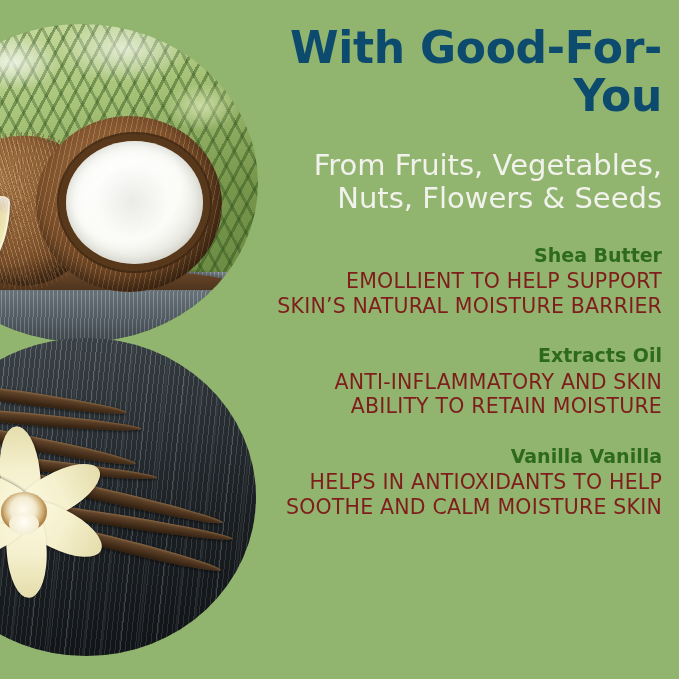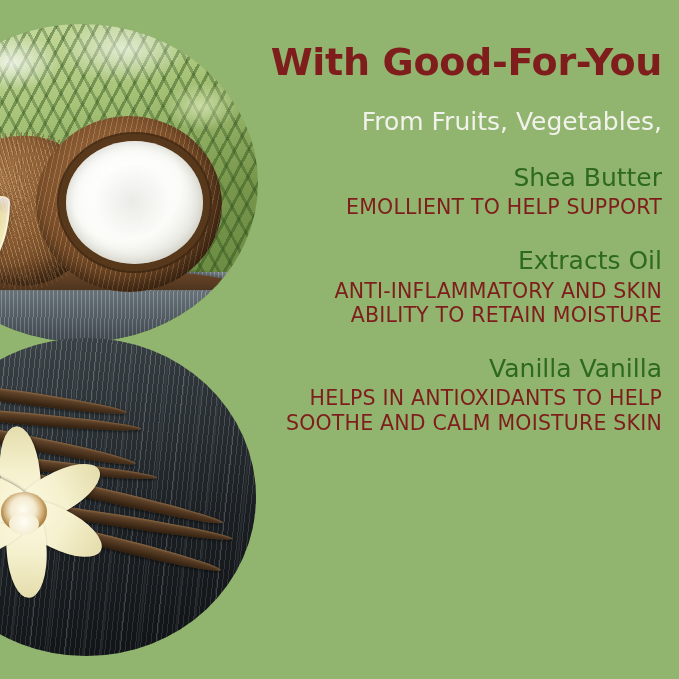--- a/index.html
+++ b/index.html
@@ -270,44 +270,44 @@
   #text-column {
     position: absolute;
     right: 17px;
     top: 0;
     width: 404px;
     height: 679px;
     text-align: right;
   }
 
   #headline {
-    margin-top: 42px;
-    font-size: 38px;
+    margin-top: 24px;
+    font-size: 44px;
     line-height: 1.08;
     font-weight: bold;
-    color: #7f1d1d;
+    color: #0c4a6e;
     letter-spacing: -0.3px;
   }
   #headline .hl-line { display: block; }
 
   #subhead {
     margin-top: 10px;
-    font-size: 25px;
+    font-size: 29px;
     line-height: 1.14;
     color: #f2f2ec;
     font-weight: normal;
   }
   #subhead .sh-line { display: block; }
 
   .ingredient {
     margin-top: 26px;
   }
   .ingredient-name {
-    font-size: 25px;
-    font-weight: normal;
+    font-size: 19px;
+    font-weight: bold;
     color: #2d6a1e;
     line-height: 1.18;
   }
   .ingredient-desc {
     margin-top: 3px;
     font-size: 20.5px;
     line-height: 1.2;
     color: #7f1d1d;
     letter-spacing: 0.2px;
   }
@@ -352,26 +352,28 @@
   </div>
 
   <div id="text-column">
 
     <h1 id="headline">
       <span class="hl-line">With Good-For-You</span>
     </h1>
 
     <p id="subhead">
       <span class="sh-line">From Fruits, Vegetables,</span>
+      <span class="sh-line">Nuts, Flowers &amp; Seeds</span>
     </p>
 
     <div class="ingredient">
       <div class="ingredient-name">Shea Butter</div>
       <div class="ingredient-desc">
         <span class="d-line">EMOLLIENT TO HELP SUPPORT</span>
+        <span class="d-line">SKIN’S NATURAL MOISTURE BARRIER</span>
       </div>
     </div>
 
     <div class="ingredient">
       <div class="ingredient-name">Extracts Oil</div>
       <div class="ingredient-desc">
         <span class="d-line">ANTI-INFLAMMATORY AND SKIN</span>
         <span class="d-line">ABILITY TO RETAIN MOISTURE</span>
       </div>
     </div>

